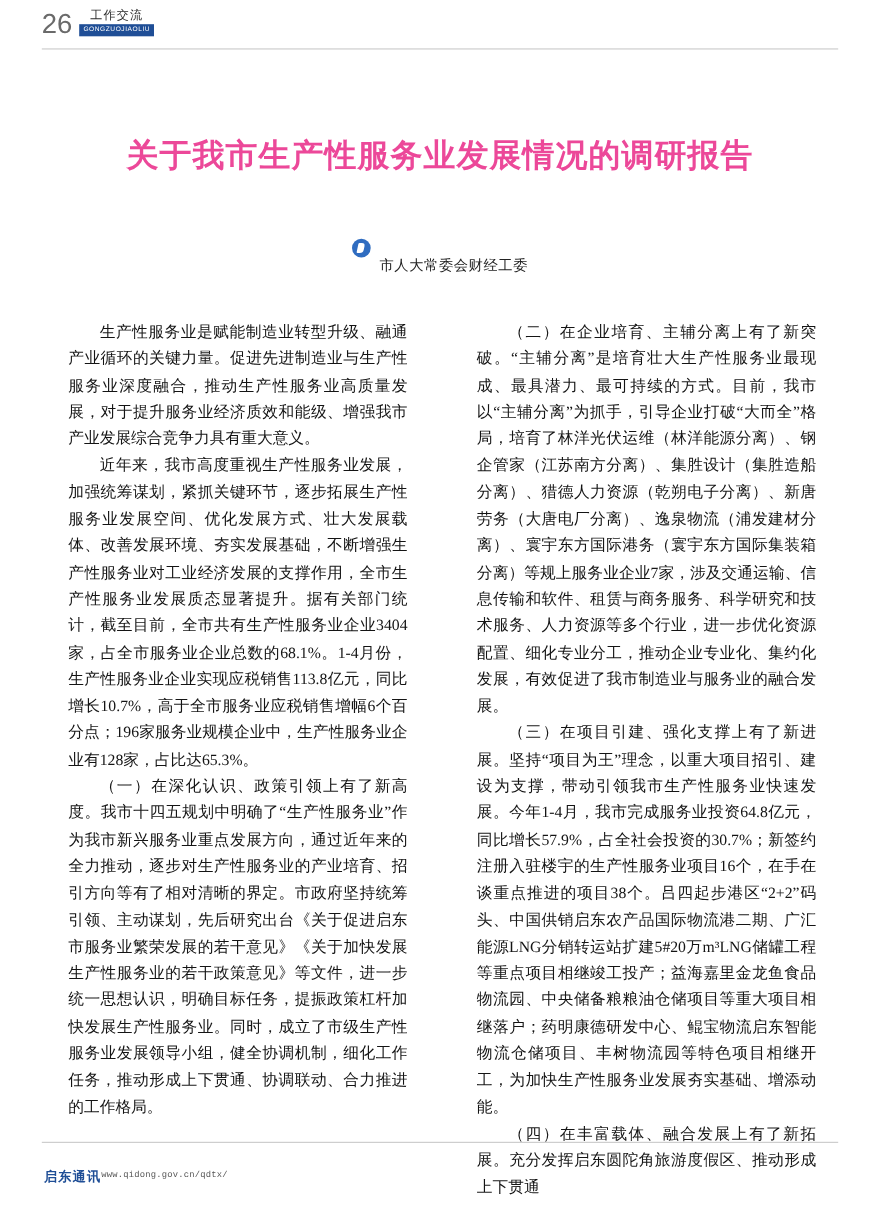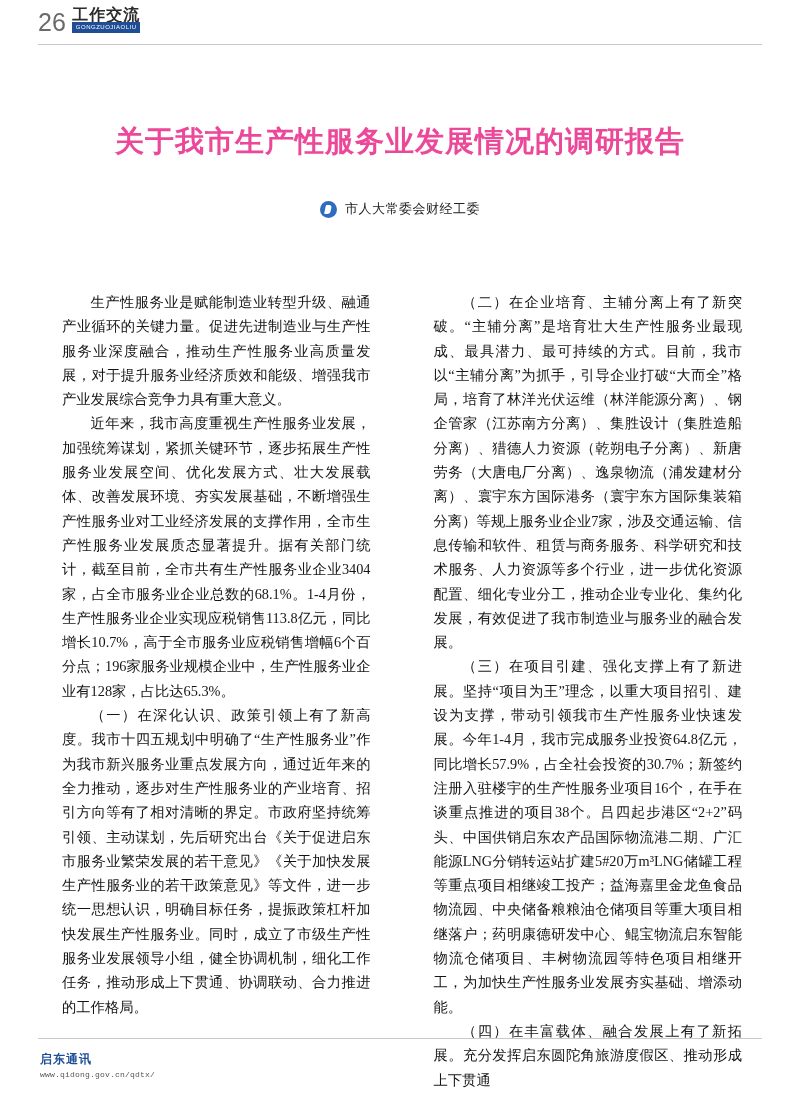--- a/index.html
+++ b/index.html
@@ -39,25 +39,25 @@
     padding-top: 2px;
   }
   .header-badge {
     margin-left: 6px;
     display: flex;
     flex-direction: column;
     align-items: center;
   }
   .badge-cn {
     font-family: "Liberation Sans", sans-serif;
-    font-size: 16px;
+    font-size: 11px;
     color: #2b2b2b;
     letter-spacing: 1px;
     line-height: 13px;
-    font-weight: bold;
+    font-weight: normal;
   }
   .badge-en {
     margin-top: 1px;
     background: #1f4e96;
     color: #ffffff;
     font-family: "Liberation Sans", sans-serif;
     font-size: 6px;
     letter-spacing: 0.5px;
     padding: 2px 4px 2px 4px;
     line-height: 7px;
@@ -112,20 +112,21 @@
     height: 9px;
     background: #ffffff;
     border-radius: 1px 3px 3px 1px;
     transform: skewX(-12deg);
   }
   .byline-text {
     font-family: "Liberation Sans", sans-serif;
     font-size: 13px;
     color: #222222;
     letter-spacing: 0.5px;
+    margin-top: 32px;
   }
 
   
   .columns {
     position: absolute;
     top: 290px;
     left: 62px;
     width: 680px;
     height: 728px;
     display: flex;
@@ -155,21 +156,21 @@
     left: 38px;
     width: 724px;
     height: 1px;
     background: #c9c9c9;
   }
   .footer {
     position: absolute;
     bottom: 22px;
     left: 40px;
     display: flex;
-    flex-direction: column;
+    flex-direction: row;
   }
   .footer-cn {
     font-family: "Liberation Sans", sans-serif;
     font-size: 12px;
     color: #1f4e96;
     font-weight: bold;
     letter-spacing: 1px;
   }
   .footer-url {
     font-family: Liberation Mono, monospace;

